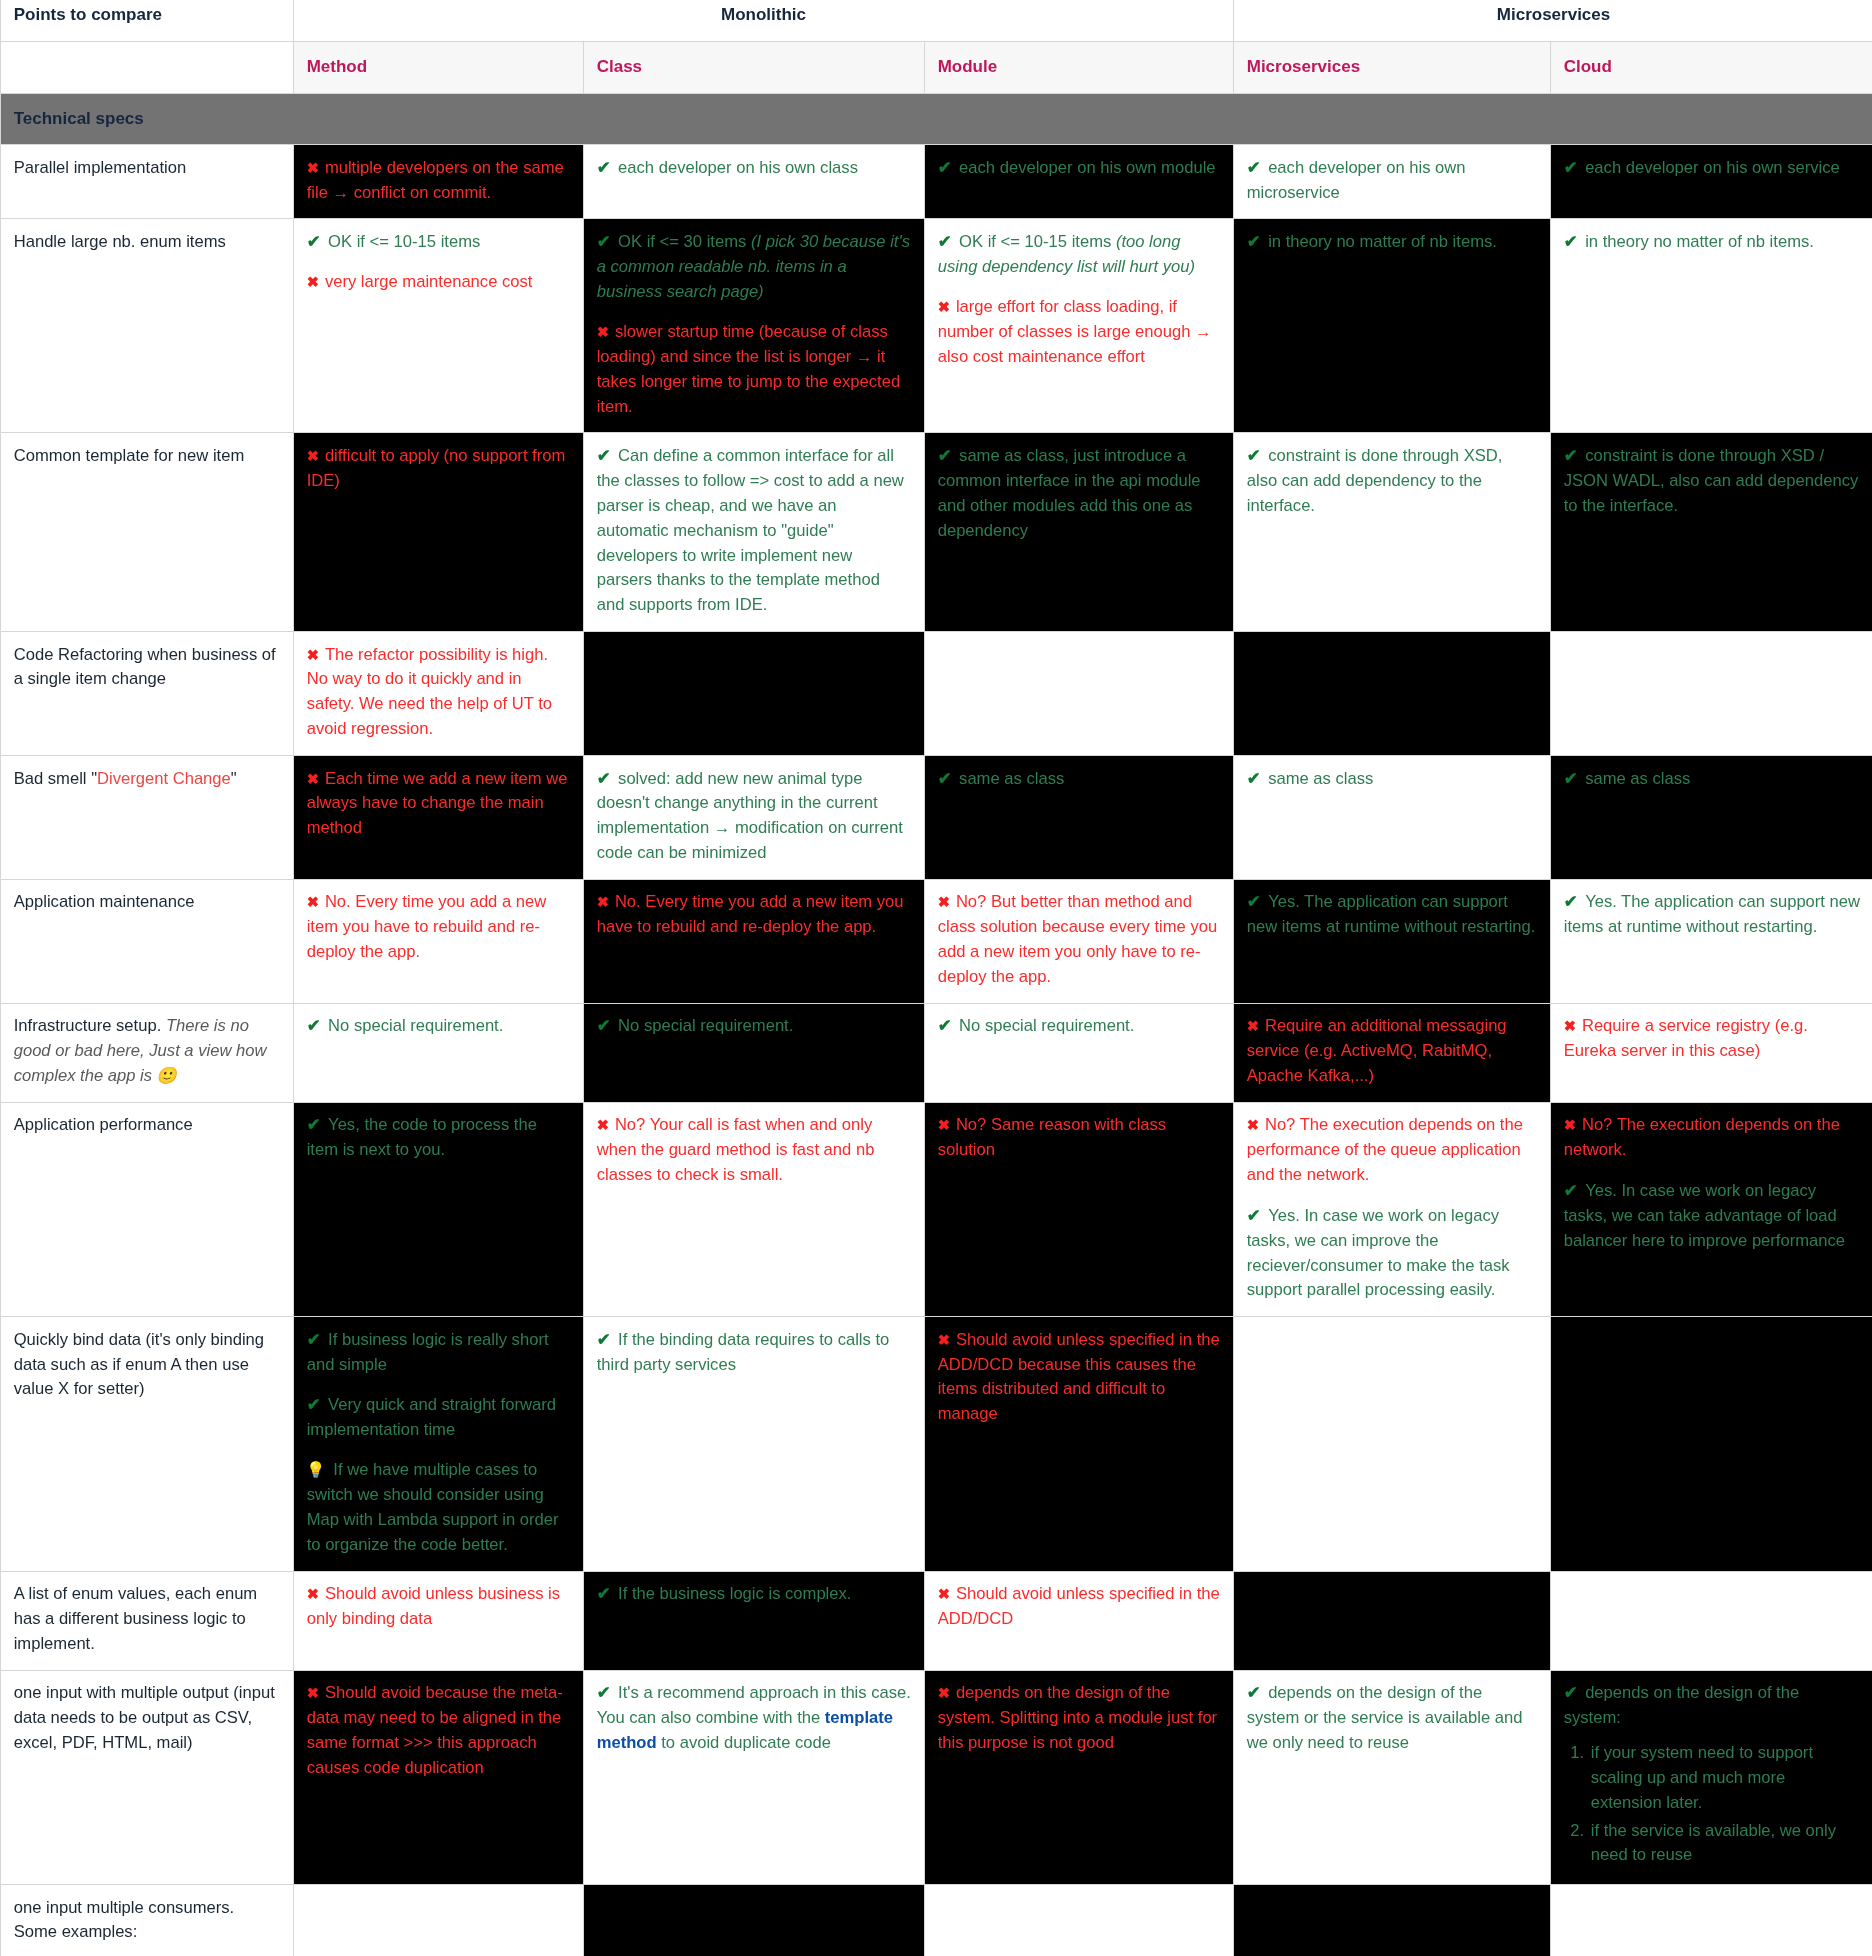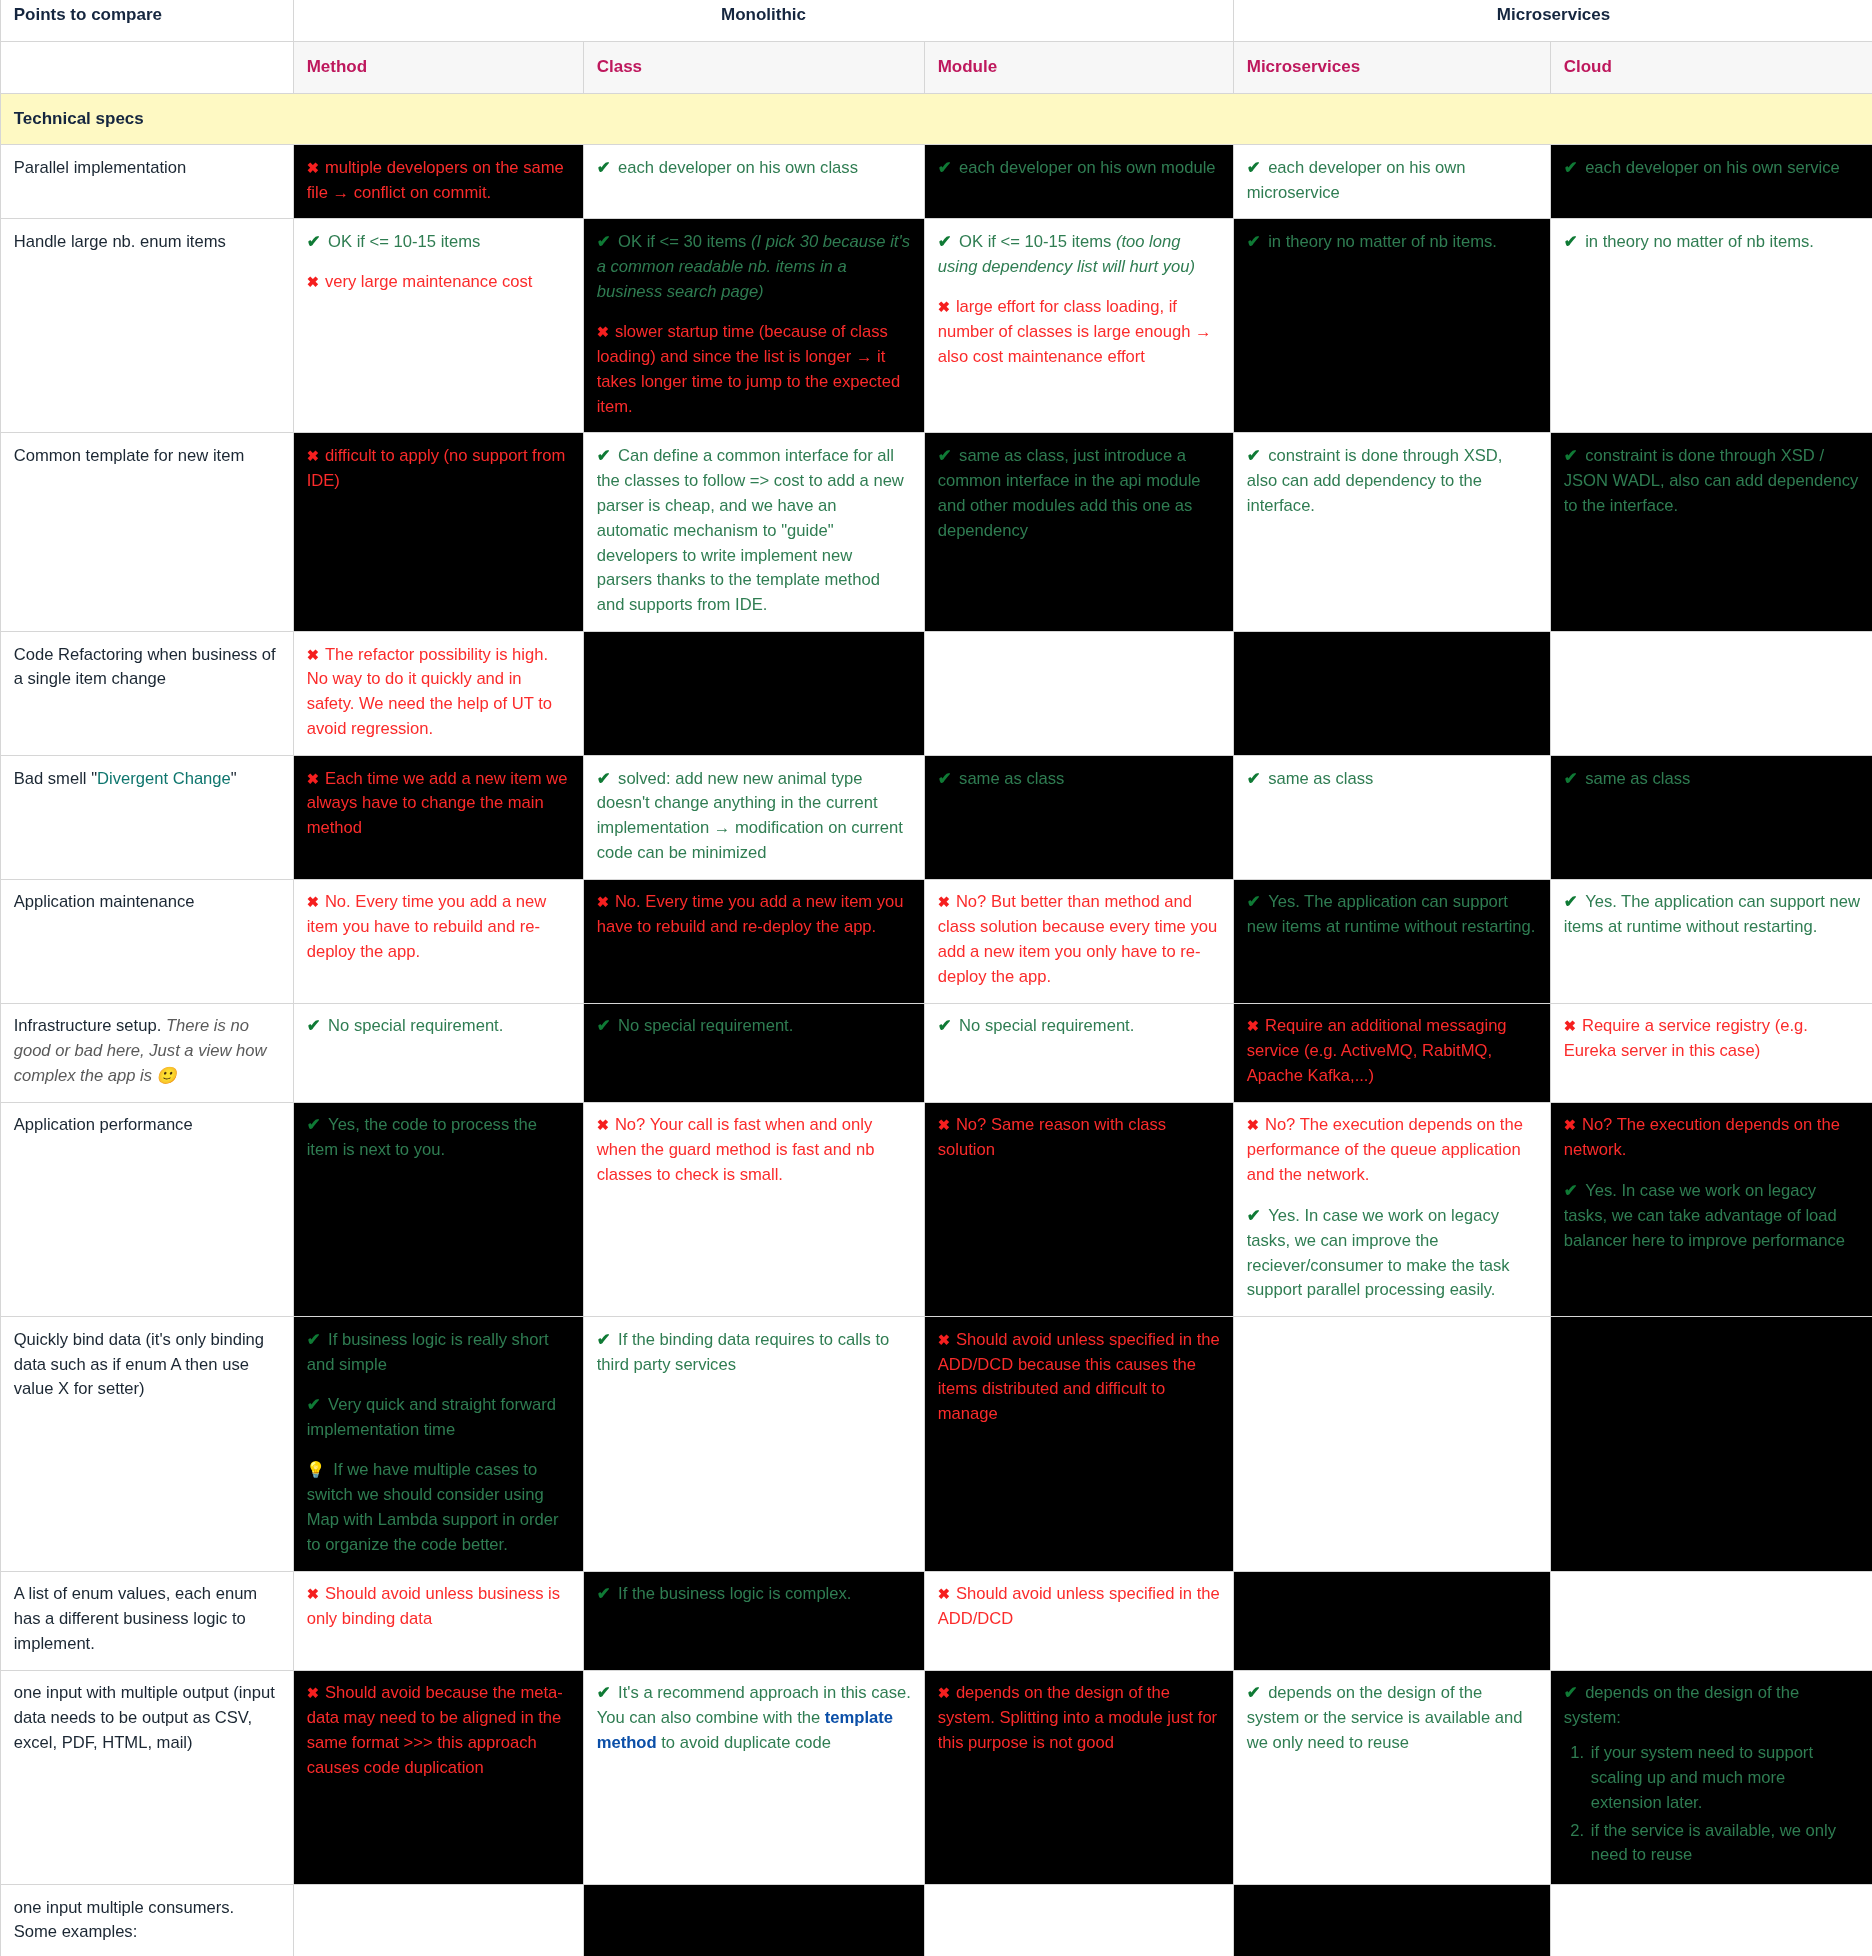--- a/index.html
+++ b/index.html
@@ -51,21 +51,21 @@
     color: #be185d;
     font-weight: bold;
     font-size: 17px;
     padding-top: 11.7px;
     padding-bottom: 13.7px;
   }
   tr.hdr-sub th.blank { background: #ffffff; }
 
   
   tr.section td {
-    background: #fef9c3;
+    background: #737373;
     font-weight: bold;
     color: #15263f;
     font-size: 17px;
     padding-top: 11.7px;
     padding-bottom: 12.7px;
   }
 
   
   td.tint { background: #000000; }
   td.plain { background: #ffffff; }
@@ -75,21 +75,21 @@
   .blk { margin: 0 0 15.6px 0; }
   .blk:last-child { margin-bottom: 0; }
   .good { color: #2f7d52; }
   .bad  { color: #fb2b2b; }
   .mark { font-weight: bold; padding-right: 2.9px; }
   .mark.good { color: #0f7a35; font-size: 16.6px; }
   .mark.bad  { color: #f51f1f; font-size: 14.6px; letter-spacing: -0.5px; }
   .mark.bulb { font-size: 15.6px; }
   em.note { font-style: italic; }
   .tpl { color: #0b4fa8; font-weight: bold; }
-  .link { color: #0f766e; margin-top: 28px; }
+  .link { color: #ef4444; margin-top: 28px; }
   ol.inner {
     margin: 9.8px 0 0 0;
     padding-left: 25px;
   }
   ol.inner li { margin-bottom: 2.9px; padding-left: 2px; }
   .lbl-note { font-style: italic; color: #5a5a5a; }
 </style>
 </head>
 <body>
 

